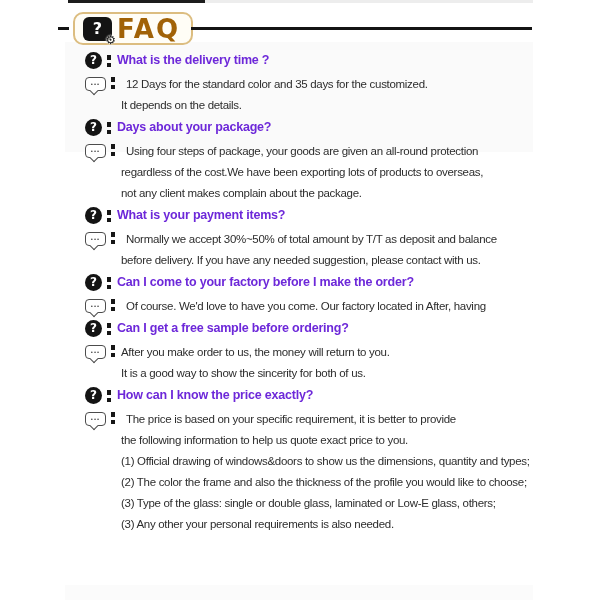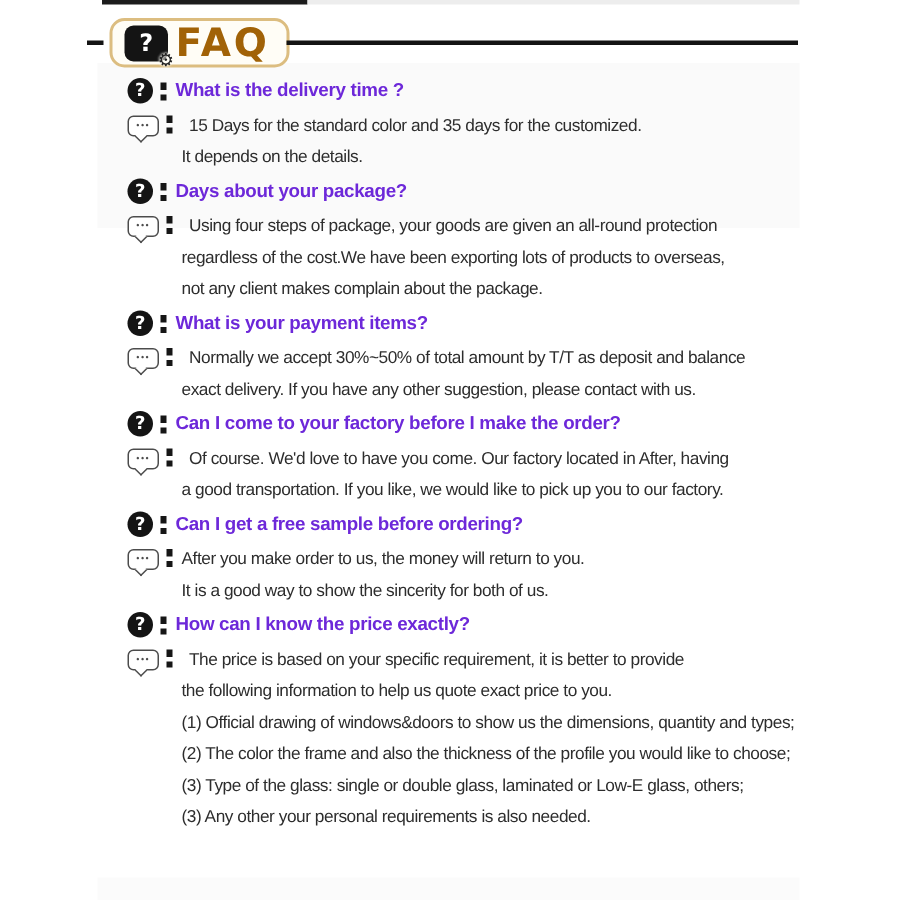--- a/index.html
+++ b/index.html
@@ -89,21 +89,21 @@
     <span class="qicon">?</span>
     <span class="colon"></span>
     <span class="qtext">What is the delivery time ?</span>
   </div>
   <div class="arow">
     <span class="aicon">
         <i class="dots">•••</i>
       </span>
     <span class="colon"></span>
     <div class="alines">
-      <div class="aline first">15 Days for the standard color and 35 days for the customized.</div>
+      <div class="aline first">12 Days for the standard color and 35 days for the customized.</div>
       <div class="aline">It depends on the details.</div>
     </div>
   </div>
 
   <div class="qrow">
     <span class="qicon">?</span>
     <span class="colon"></span>
     <span class="qtext">Days about your package?</span>
   </div>
   <div class="arow">
@@ -123,37 +123,36 @@
     <span class="colon"></span>
     <span class="qtext">What is your payment items?</span>
   </div>
   <div class="arow">
     <span class="aicon">
         <i class="dots">•••</i>
       </span>
     <span class="colon"></span>
     <div class="alines">
       <div class="aline first">Normally we accept 30%~50% of total amount by T/T as deposit and balance</div>
-      <div class="aline">exact delivery. If you have any other suggestion, please contact with us.</div>
+      <div class="aline">before delivery. If you have any needed suggestion, please contact with us.</div>
     </div>
   </div>
 
   <div class="qrow">
     <span class="qicon">?</span>
     <span class="colon"></span>
     <span class="qtext">Can I come to your factory before I make the order?</span>
   </div>
   <div class="arow">
     <span class="aicon">
         <i class="dots">•••</i>
       </span>
     <span class="colon"></span>
     <div class="alines">
       <div class="aline first">Of course. We'd love to have you come. Our factory located in After, having</div>
-      <div class="aline">a good transportation. If you like, we would like to pick up you to our factory.</div>
     </div>
   </div>
 
   <div class="qrow">
     <span class="qicon">?</span>
     <span class="colon"></span>
     <span class="qtext">Can I get a free sample before ordering?</span>
   </div>
   <div class="arow">
     <span class="aicon">

